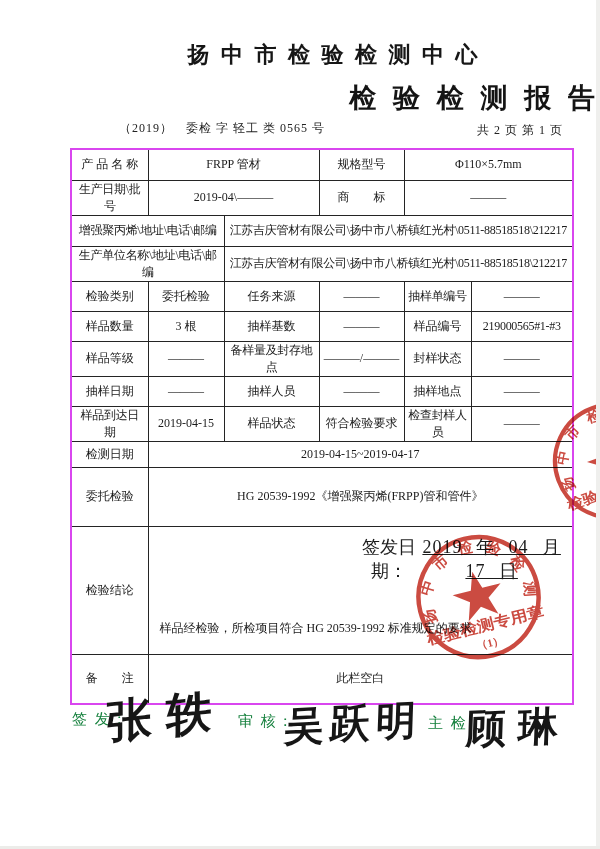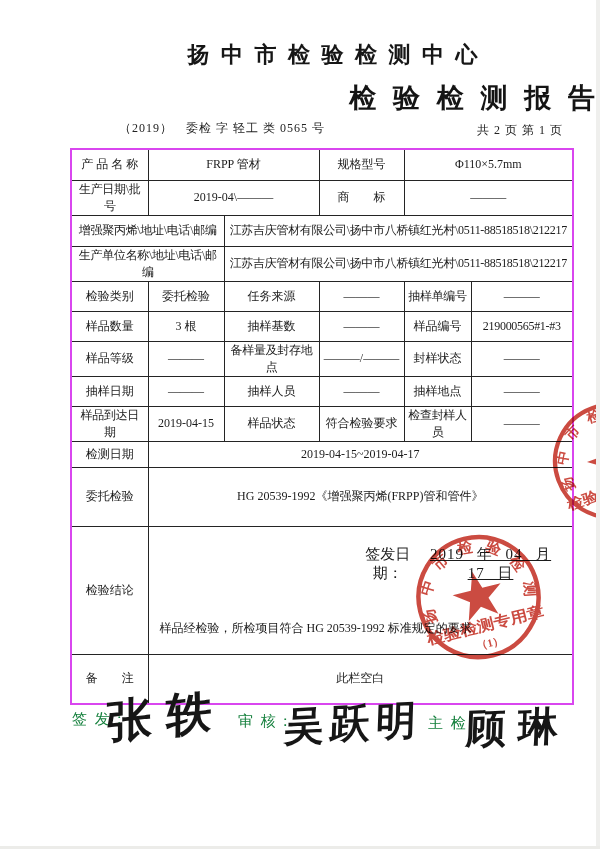--- a/index.html
+++ b/index.html
@@ -19,21 +19,21 @@
   table.report{position:absolute;left:70px;top:148px;width:502px;
     border-collapse:collapse;table-layout:fixed;border:2px solid #d946ef;}
   table.report td{border:1px solid #242424;vertical-align:middle;text-align:center;
     font-size:12px;padding:0 3px;overflow:hidden;color:#1b1b1b;}
   td.tl{text-align:left;padding-left:8px;margin-left:24px;}
   .small{font-size:11px;letter-spacing:-0.3px;}
   .concl-cell{position:relative;}
   .concl-wrap{position:relative;width:100%;height:100%;}
   .concl-text{position:absolute;top:30px;left:8px;right:8px;text-align:left;font-size:12px;}
   .issue-line{position:absolute;bottom:7px;left:206px;right:6px;display:flex;
-    justify-content:center;font-size:15px;}
+    justify-content:center;font-size:18px;}
   .issue-date{word-spacing:8px;letter-spacing:1px;text-decoration:underline;}
   
   .sig-label{position:absolute;font-size:15px;letter-spacing:2px;color:#15803d;}
   .sig-name{position:absolute;font-weight:600;color:#161616;white-space:nowrap;}
   .sig-1{left:106px;top:686px;font-size:46px;letter-spacing:14px;transform:rotate(-6deg) skewX(-6deg);}
   .sig-2{left:284px;top:696px;font-size:40px;letter-spacing:6px;transform:rotate(-3deg) skewX(-5deg);}
   .sig-3{left:466px;top:700px;font-size:40px;letter-spacing:12px;transform:rotate(-2deg) skewX(-4deg);}
   
   .stamp{position:absolute;mix-blend-mode:multiply;opacity:0.9;}
   .stamp-main{left:399px;top:517px;transform:rotate(-14deg);}

